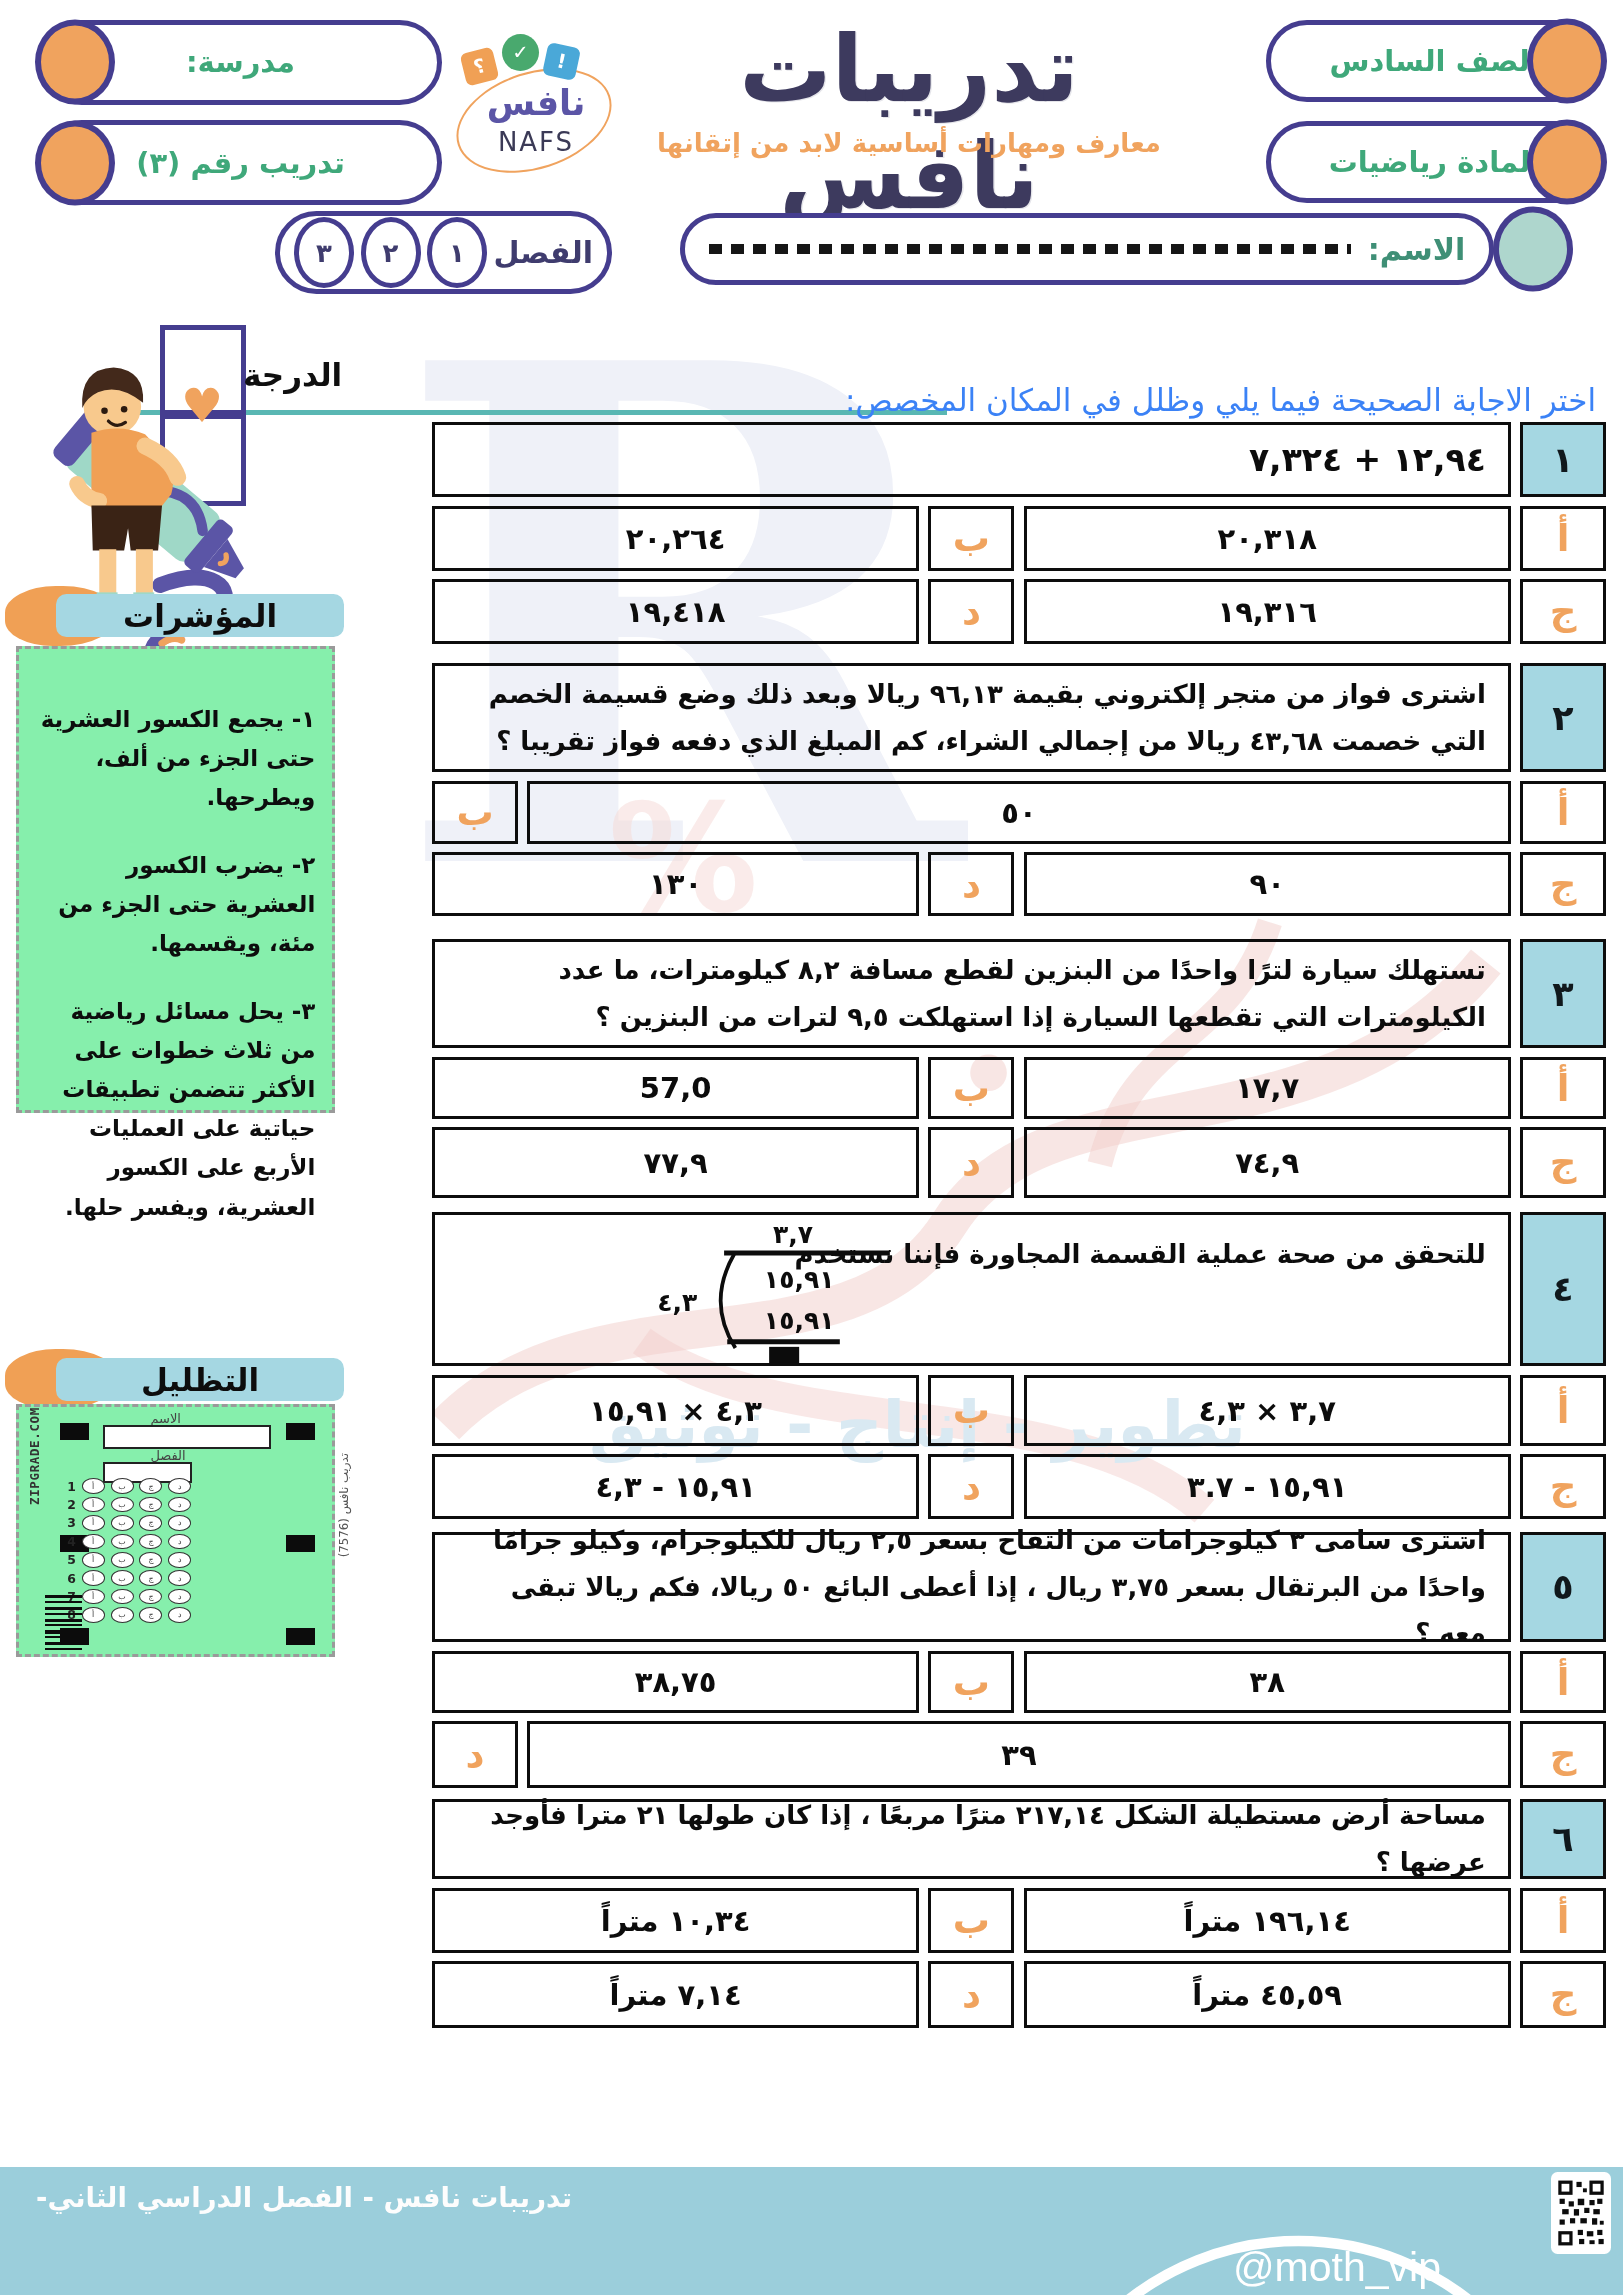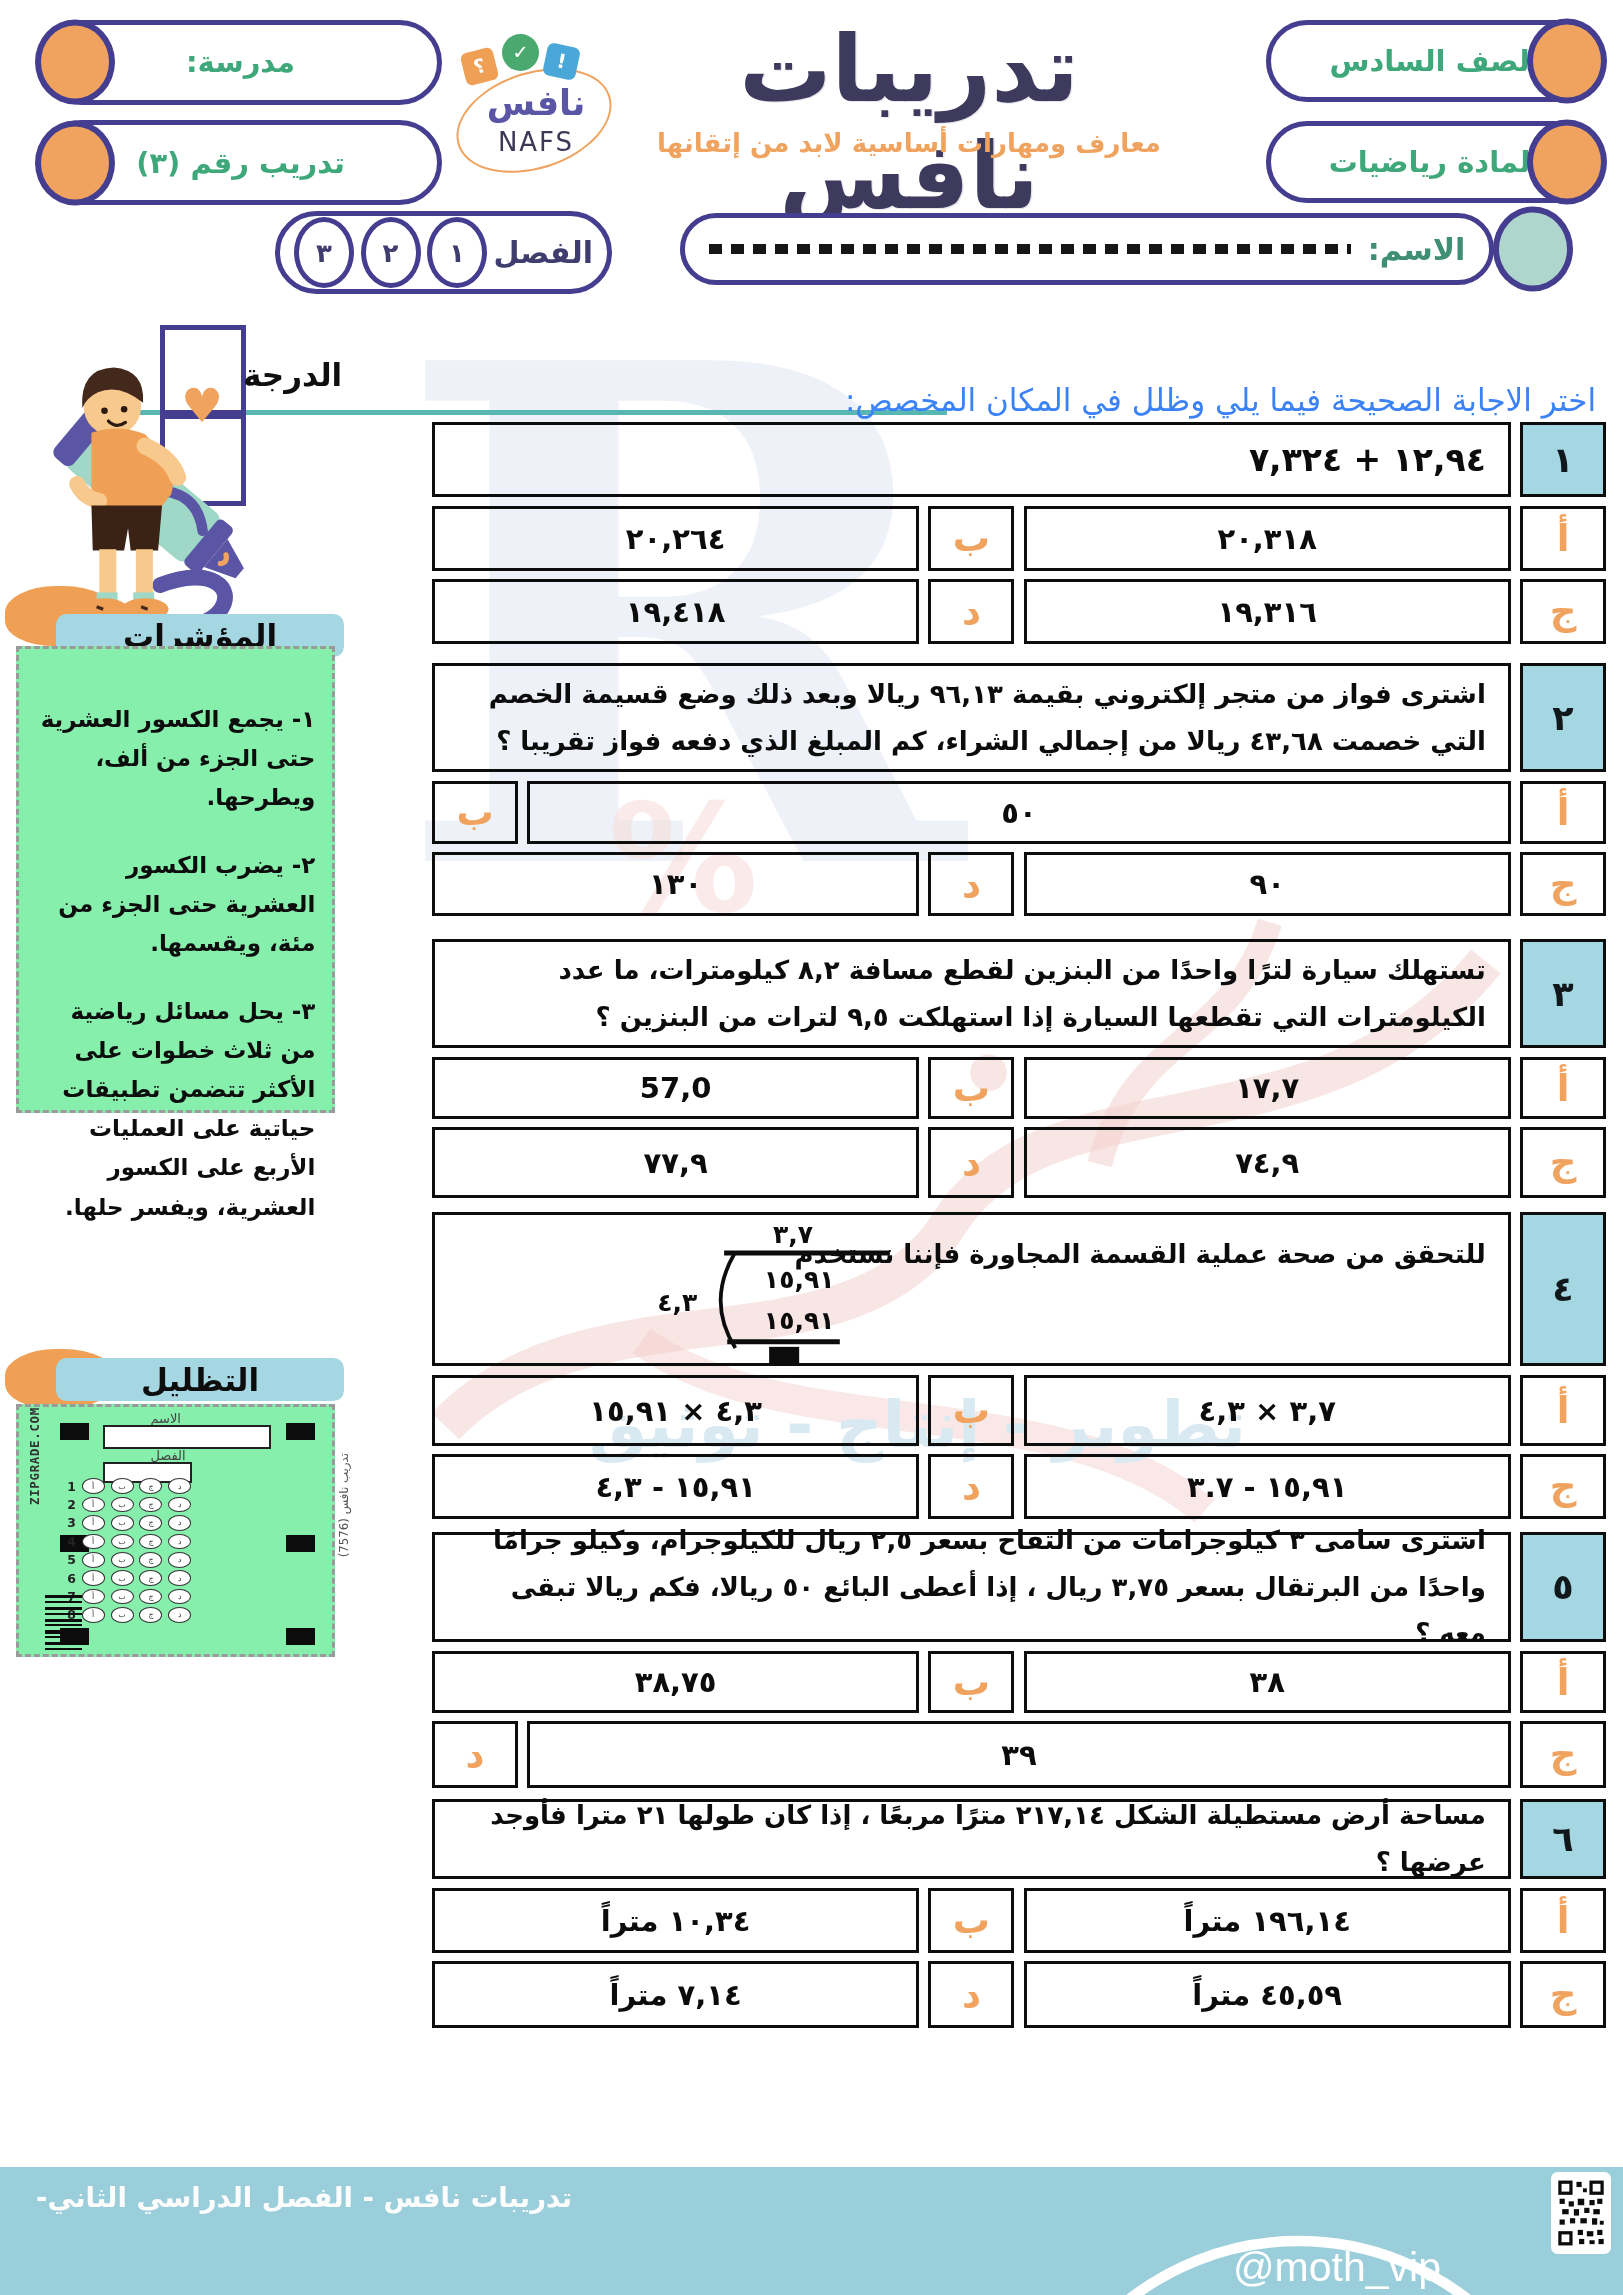--- a/index.html
+++ b/index.html
@@ -314,21 +314,21 @@
     </div>
     <div class="a-row" style="height:67px;">
       <div class="a-letter">ج</div>
       <div class="a-val">٤٥,٥٩ متراً</div>
       <div class="a-letter">د</div>
       <div class="a-val">٧,١٤ متراً</div>
     </div>
   </section>
 
   <div class="blob" style="top:586px;"></div>
-  <div class="banner rtl" style="top:594px;margin-top:20px;">المؤشرات</div>
+  <div class="banner rtl" style="top:594px;">المؤشرات</div>
   <div class="dash-box ind-box rtl">
     <p class="ind-item">١- يجمع الكسور العشرية حتى الجزء من ألف، ويطرحها.</p>
     <p class="ind-item">٢- يضرب الكسور العشرية حتى الجزء من مئة، ويقسمها.</p>
     <p class="ind-item">٣- يحل مسائل رياضية من ثلاث خطوات على الأكثر تتضمن تطبيقات حياتية على العمليات الأربع على الكسور العشرية، ويفسر حلها.</p>
   </div>
 
   <div class="blob" style="top:1349px;"></div>
   <div class="banner rtl" style="top:1358px;">التظليل</div>
   <div class="dash-box sheet">
     <span class="reg" style="left:41px;top:15.7px;"></span>

